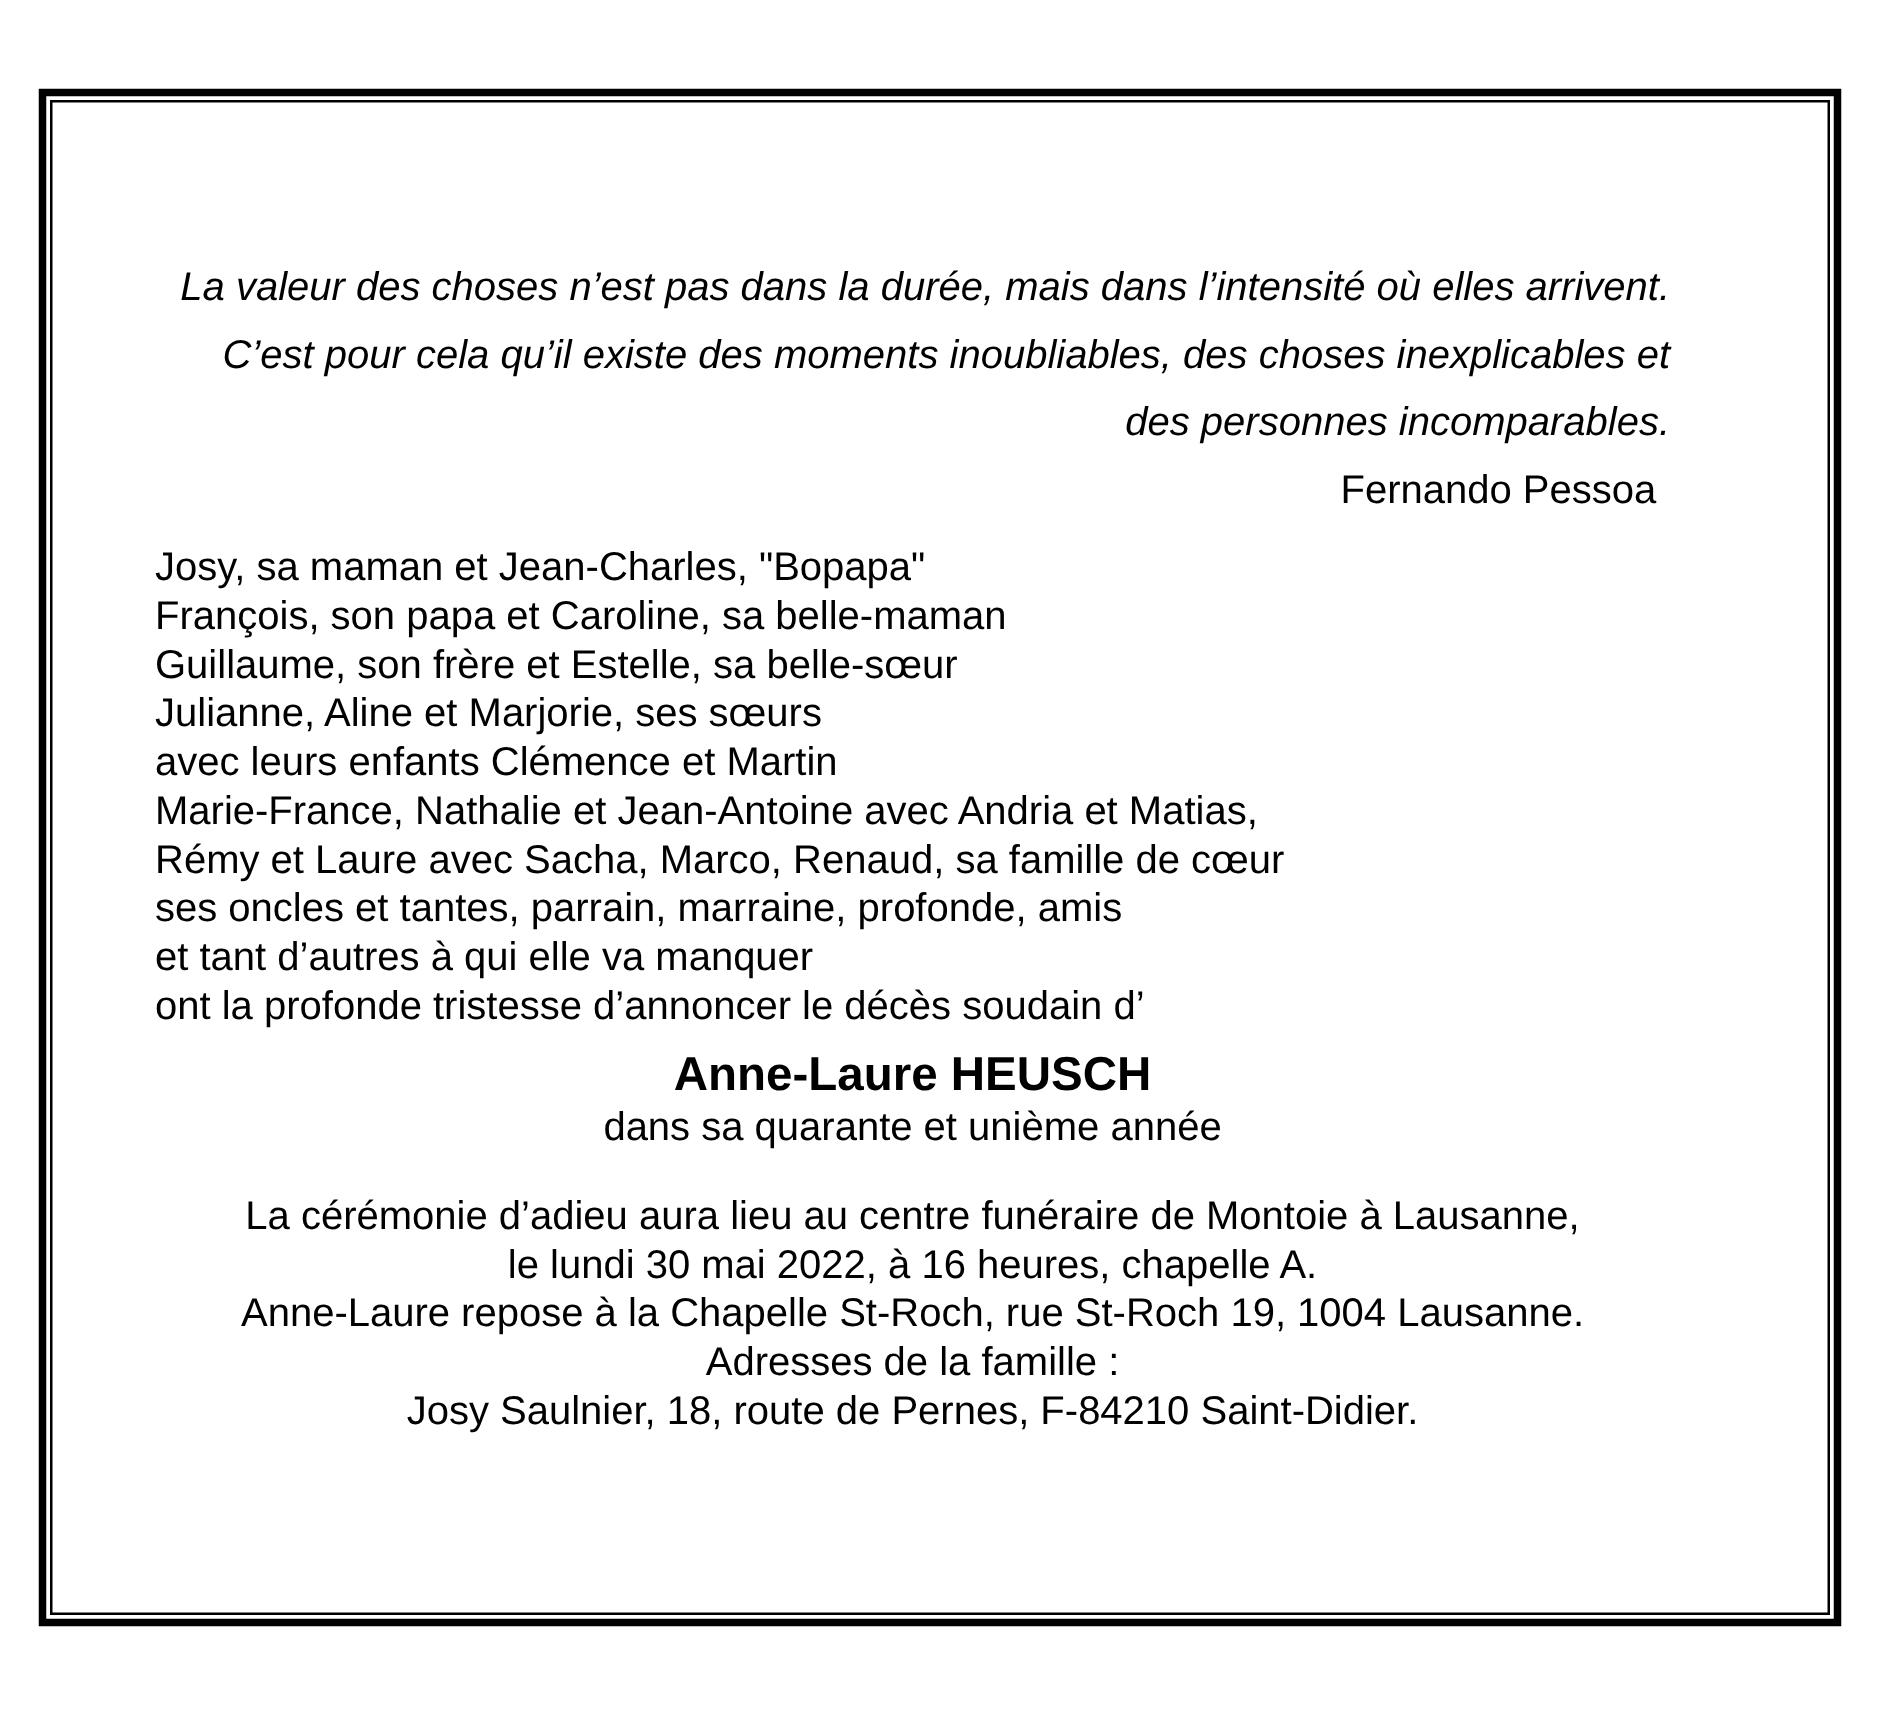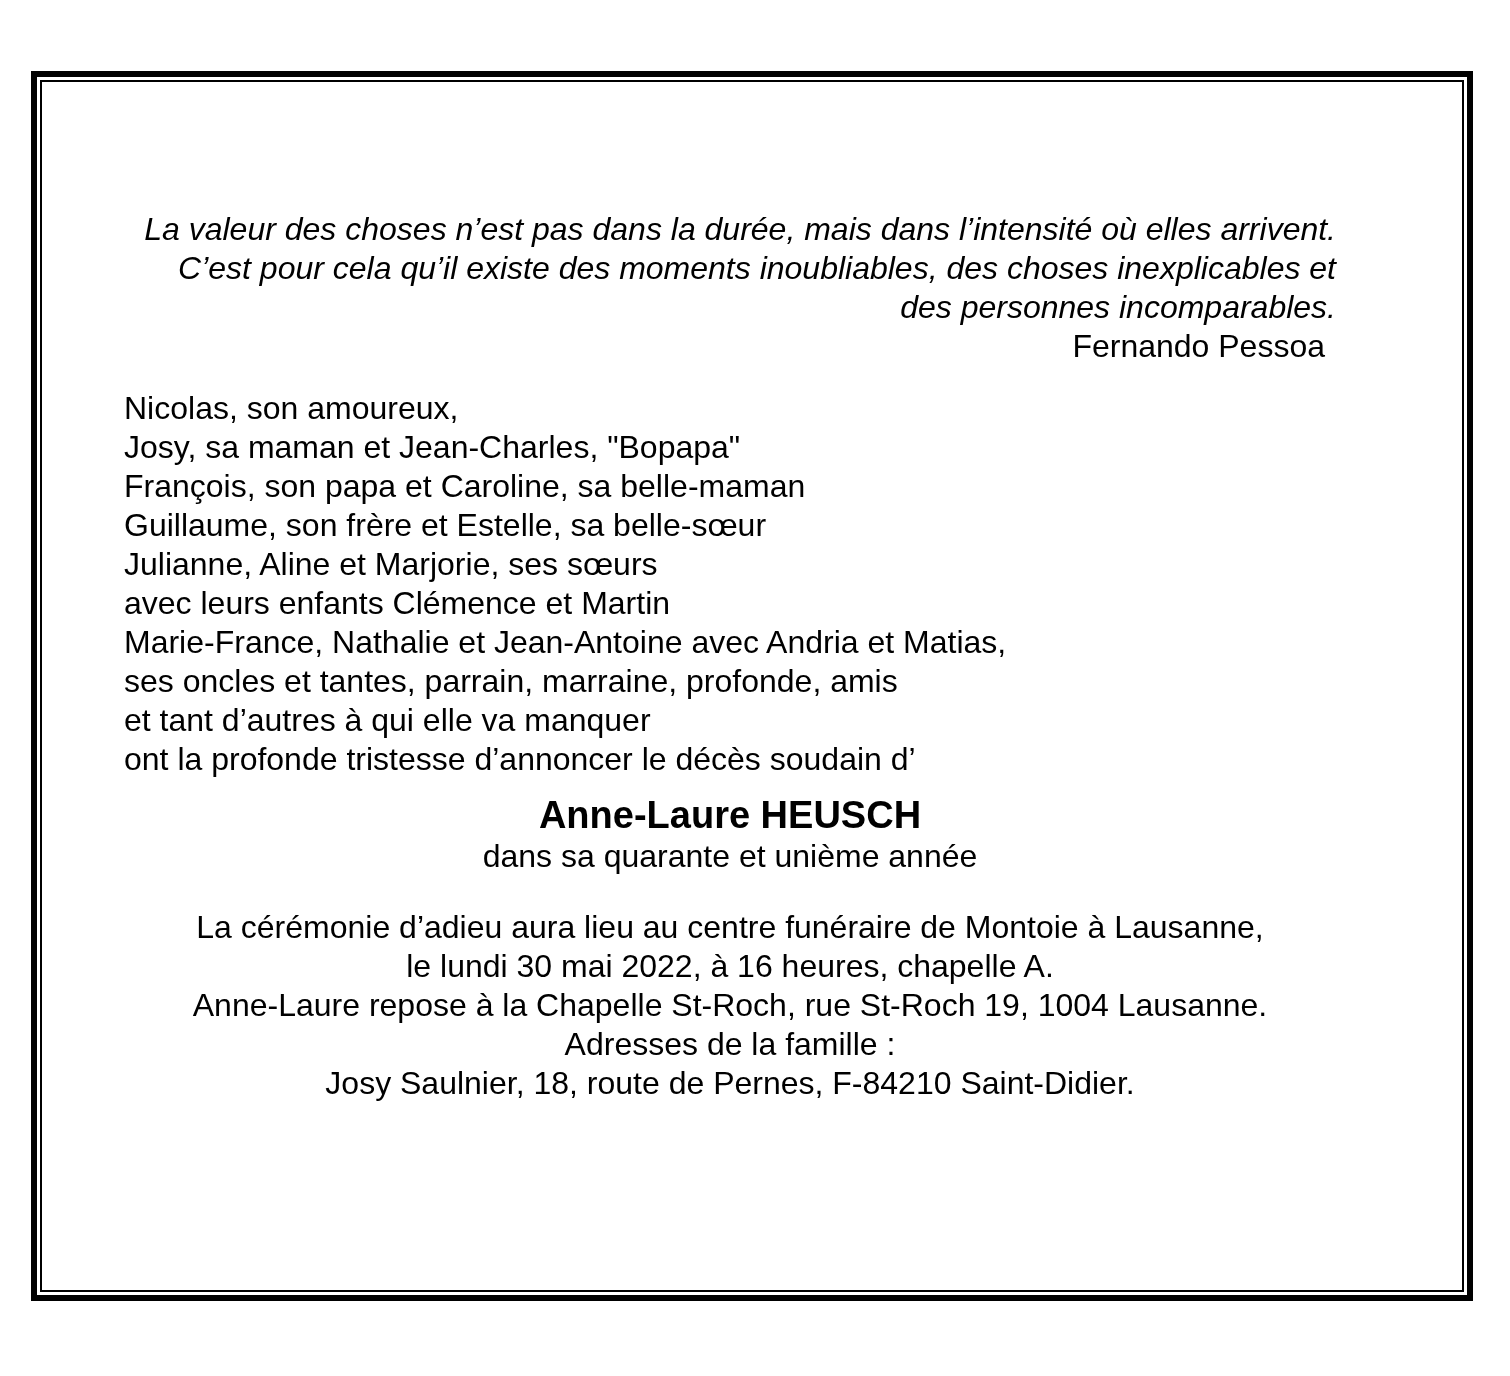--- a/index.html
+++ b/index.html
@@ -35,20 +35,21 @@
     overflow: hidden;
   }
   .quote-block {
     display: flex;
     flex-direction: column;
     align-items: flex-end;
     font-style: italic;
     font-size: 32px;
     line-height: 39px;
     text-align: right;
+    gap: 15px;
   }
   .quote-block .qline {
     white-space: nowrap;
   }
   .quote-block .attribution {
     font-style: normal;
     padding-right: 11px;
   }
   .family-block {
     margin-top: 23px;
@@ -92,27 +93,27 @@
     <div class="frame-inner">
 
       <div class="quote-block">
         <div class="qline">La valeur des choses n’est pas dans la durée, mais dans l’intensité où elles arrivent.</div>
         <div class="qline">C’est pour cela qu’il existe des moments inoubliables, des choses inexplicables et</div>
         <div class="qline">des personnes incomparables.</div>
         <div class="qline attribution">Fernando Pessoa</div>
       </div>
 
       <div class="family-block">
-        <div class="fline">Nicolas, son amoureux,</div>
         <div class="fline">Josy, sa maman et Jean-Charles, "Bopapa"</div>
         <div class="fline">François, son papa et Caroline, sa belle-maman</div>
         <div class="fline">Guillaume, son frère et Estelle, sa belle-sœur</div>
         <div class="fline">Julianne, Aline et Marjorie, ses sœurs</div>
         <div class="fline">avec leurs enfants Clémence et Martin</div>
         <div class="fline">Marie-France, Nathalie et Jean-Antoine avec Andria et Matias,</div>
+        <div class="fline">Rémy et Laure avec Sacha, Marco, Renaud, sa famille de cœur</div>
         <div class="fline">ses oncles et tantes, parrain, marraine, profonde, amis</div>
         <div class="fline">et tant d’autres à qui elle va manquer</div>
         <div class="fline">ont la profonde tristesse d’annoncer le décès soudain d’</div>
       </div>
 
       <div class="name-block">
         <div class="deceased-name">Anne-Laure HEUSCH</div>
         <div class="age-line">dans sa quarante et unième année</div>
       </div>
 

